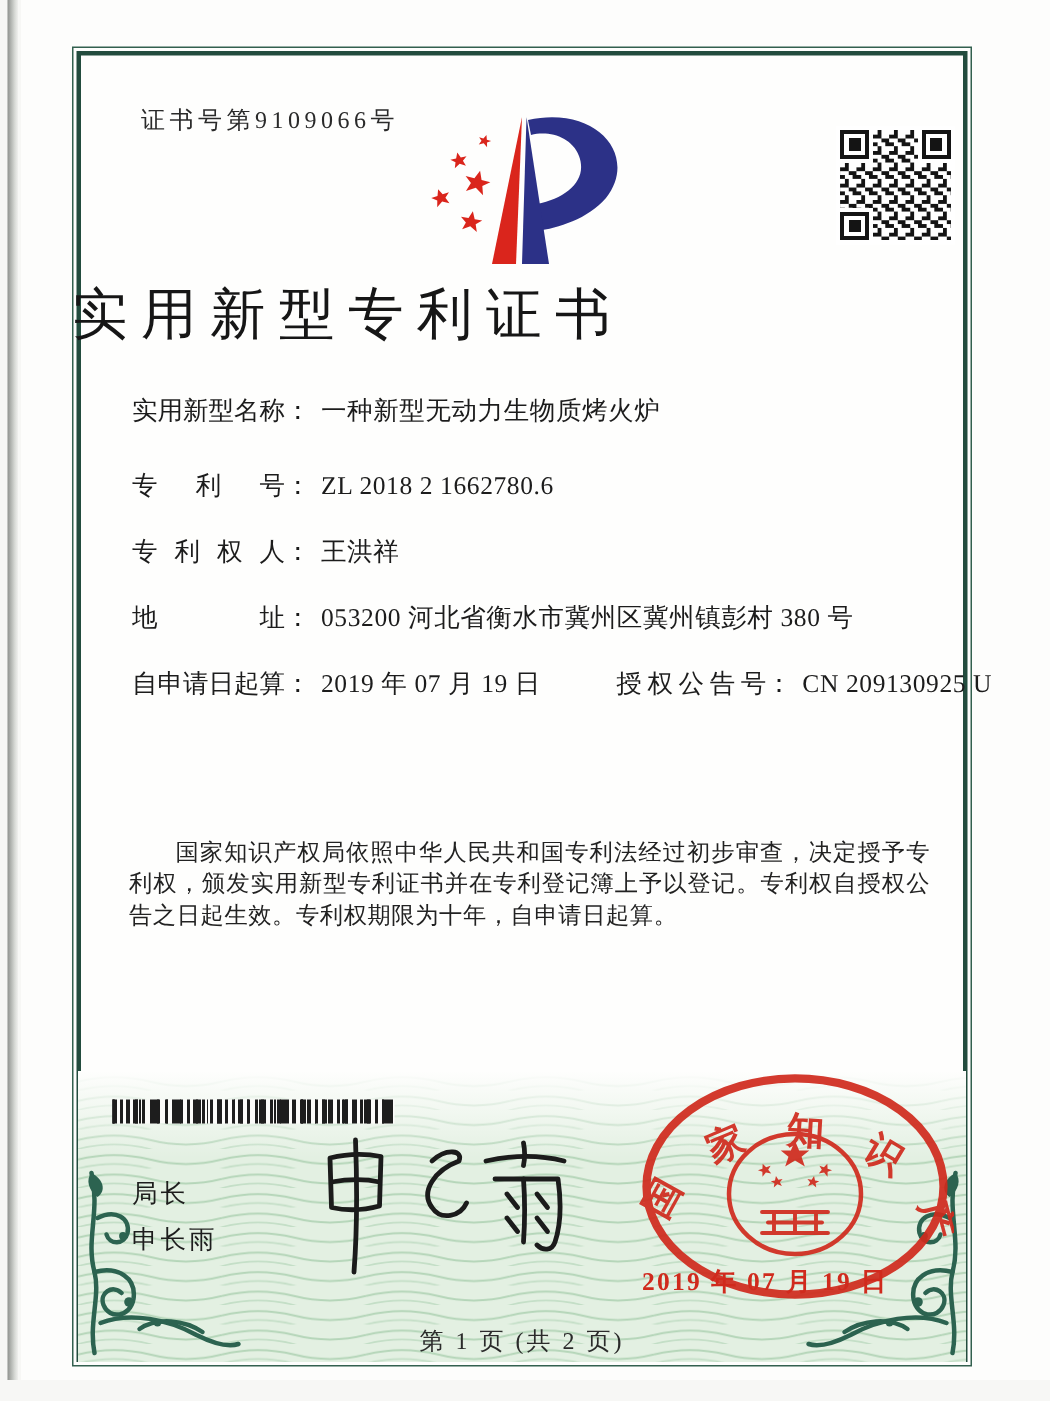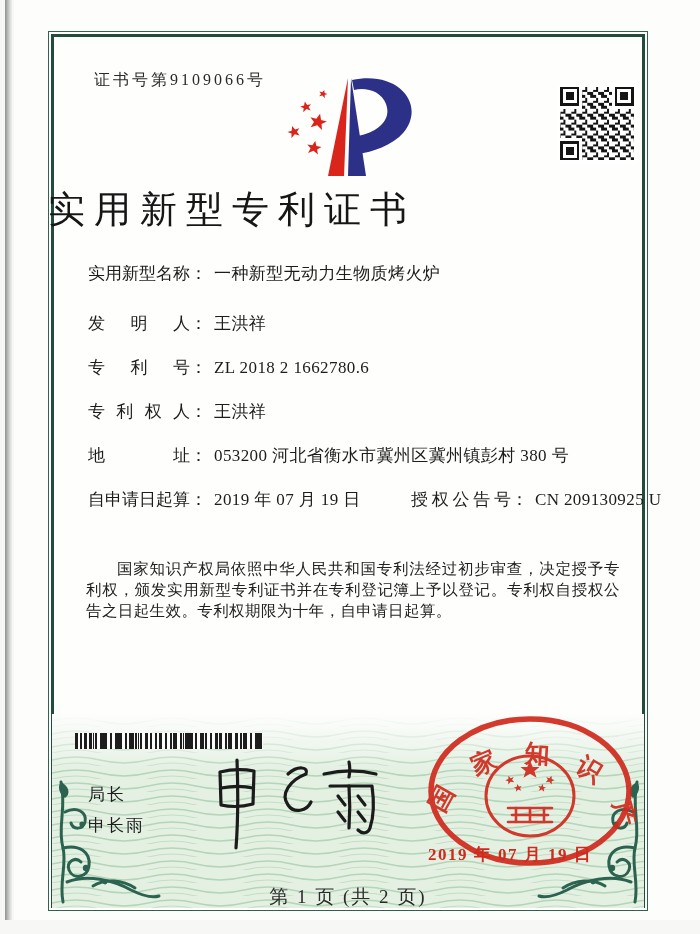--- a/index.html
+++ b/index.html
@@ -69,33 +69,33 @@
   .barcode {
     position:absolute; left:75px; top:733px; width:188px; height:16px;
     background-color:#fbfbf9;
     background-image:
       repeating-linear-gradient(90deg,#1d1d1d 0 2px,rgba(0,0,0,0) 2px 5px),
       repeating-linear-gradient(90deg,#1d1d1d 0 1px,rgba(0,0,0,0) 1px 9px),
       repeating-linear-gradient(90deg,#1d1d1d 0 3px,rgba(0,0,0,0) 3px 14px);
   }
   .director {
     position:absolute; left:88px; top:780px;
-    font-family:Liberation Mono, monospace;
+    font-family:Liberation Sans, sans-serif;
     font-size:17px; color:#1d1d1d; line-height:31px; letter-spacing:2px;
   }
   .signature { position:absolute; left:192px; top:752px; width:190px; height:108px; }
   .seal { position:absolute; left:424px; top:712px; width:212px; height:158px; opacity:.92; }
   .seal-date {
     position:absolute; left:428px; top:843px; width:210px;
     font-size:17px; font-weight:bold; color:#d02a1d; letter-spacing:1.5px;
     white-space:nowrap;
   }
   .footer {
     position:absolute; left:48px; top:884px; width:600px;
-    text-align:center; font-size:19px; color:#2b2b2b; letter-spacing:2px;
+    text-align:center; font-size:16px; color:#2b2b2b; letter-spacing:2px;
   }
   .flourish { position:absolute; width:108px; height:128px; }
   .flourish.bl { left:53px; top:778px; }
   .flourish.br { right:55px; top:778px; transform:scaleX(-1); }
 </style>
 </head>
 <body>
 
 <div class="photo-edge"></div>
 <div class="paper"></div>
@@ -199,23 +199,20 @@
     <rect x="2" y="22" width="5" height="5" fill="#ffffff"></rect>
     <rect x="3" y="23" width="3" height="3" fill="#141414"></rect>
   </g>
 </svg>
 
 <div class="title">实用新型专利证书</div>
 
 <div class="fields">
   <div class="row first">
     <span class="lbl">实用新型名称</span><span class="colon">：</span><span class="val">一种新型无动力生物质烤火炉</span>
-  </div>
-  <div class="row">
-    <span class="lbl">发明人</span><span class="colon">：</span><span class="val">王洪祥</span>
   </div>
   <div class="row">
     <span class="lbl">专利号</span><span class="colon">：</span><span class="val">ZL 2018 2 1662780.6</span>
   </div>
   <div class="row">
     <span class="lbl">专利权人</span><span class="colon">：</span><span class="val">王洪祥</span>
   </div>
   <div class="row">
     <span class="lbl">地址</span><span class="colon">：</span><span class="val">053200 河北省衡水市冀州区冀州镇彭村 380 号</span>
   </div>

